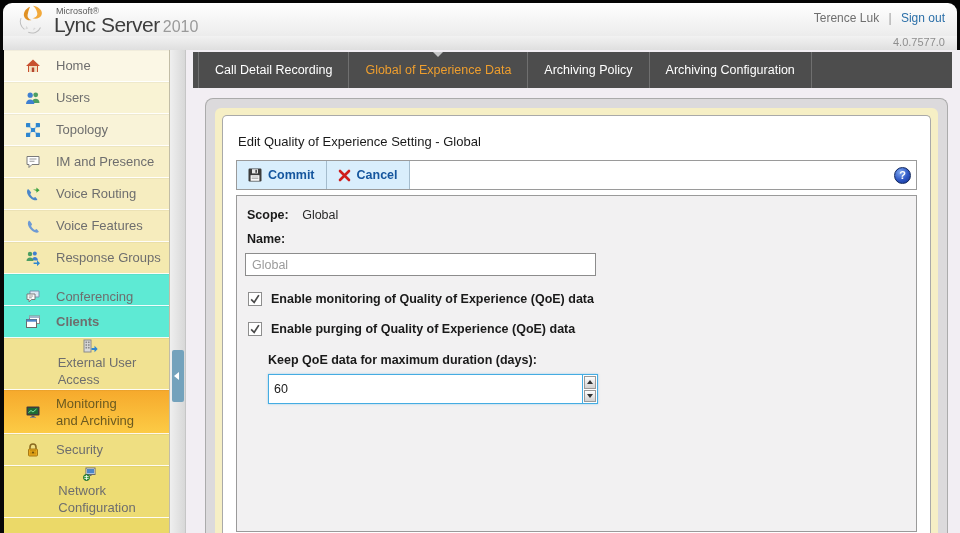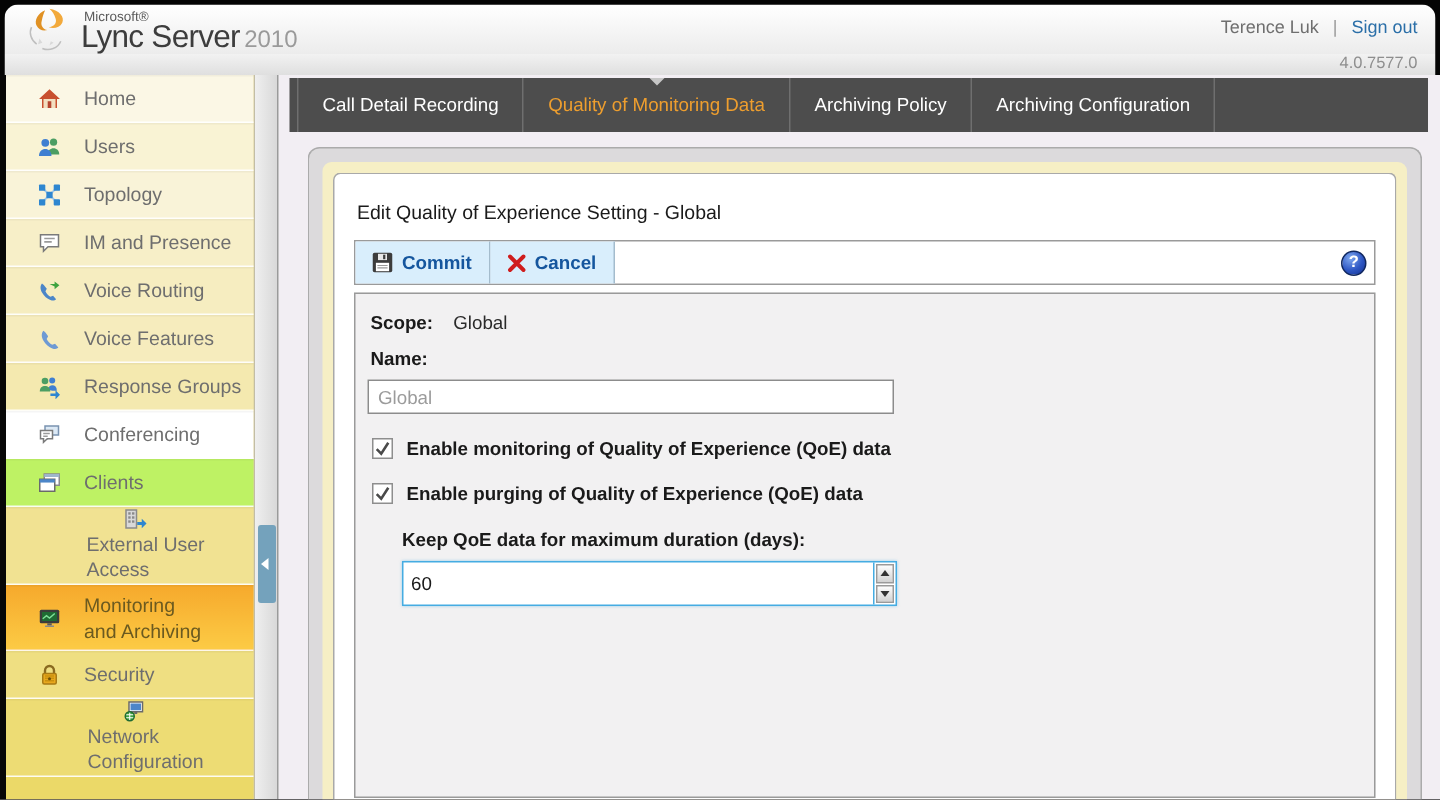--- a/index.html
+++ b/index.html
@@ -32,21 +32,21 @@
   .sidebar { width:166px; display:flex; flex-direction:column; background:#f2e59d;
     border-right:1px solid #c2bda6; }
   .side-item { display:flex; align-items:center; padding-left:21px;
     font-size:13px; color:#6e6e6e; border-bottom:1px solid rgba(255,255,255,0.9);
     box-shadow:inset 0 1px 0 rgba(0,0,0,0.04); cursor:pointer; }
   .side-item .sicon { width:16px; height:16px; flex:0 0 16px; margin-right:15px; }
   .slabel .line { display:block; line-height:17px; }
   .h1 { height:32px; } .h2 { height:52px;flex-direction:column; } .h2m { height:44px; }
   .s0 { background:#fbf7e5; } .s1 { background:#f9f3d4; } .s2 { background:#f9f3d8; }
   .s3 { background:#f7efc8; } .s4 { background:#f6edc0; } .s5 { background:#f6ecbd; }
-  .s6 { background:#f4e9af; } .s7 { background:#ffffff; } .s8 { background:#bef264; }
+  .s6 { background:#f4e9af; } .s7 { background:#5eead4;align-items:flex-end; } .s8 { background:#5eead4;font-weight:bold; }
   .s9 { background:#f1e292; } .s11 { background:#efdf82; } .s12 { background:#eddc74; }
   .side-filler { flex:1; background:#ebd968; }
   .side-item.selected { background:linear-gradient(#f6a92c,#fccb45); color:#6b5a20; }
 
   
   .splitter { width:16px; background:linear-gradient(90deg,#efefef,#d8d8d8);
     border-right:1px solid #c6c6c6; position:relative; }
   .collapse-handle { position:absolute; left:2px; top:300px; width:12px; height:52px;
     background:#74a2bc; border-radius:2px; cursor:pointer; }
   .collapse-handle .tri-left { position:absolute; left:2px; top:22px; width:0; height:0;
@@ -321,21 +321,21 @@
 
     <div class="content">
 
       <div class="tabbar">
         <div class="tab-lead"></div>
         <div class="tab">
           <span>Call Detail Recording</span>
         </div>
         <div class="tab active">
           <span class="caret"></span>
-          <span>Quality of Monitoring Data</span>
+          <span>Global of Experience Data</span>
         </div>
         <div class="tab">
           <span>Archiving Policy</span>
         </div>
         <div class="tab">
           <span>Archiving Configuration</span>
         </div>
         <div class="tab-tail"></div>
       </div>
 

